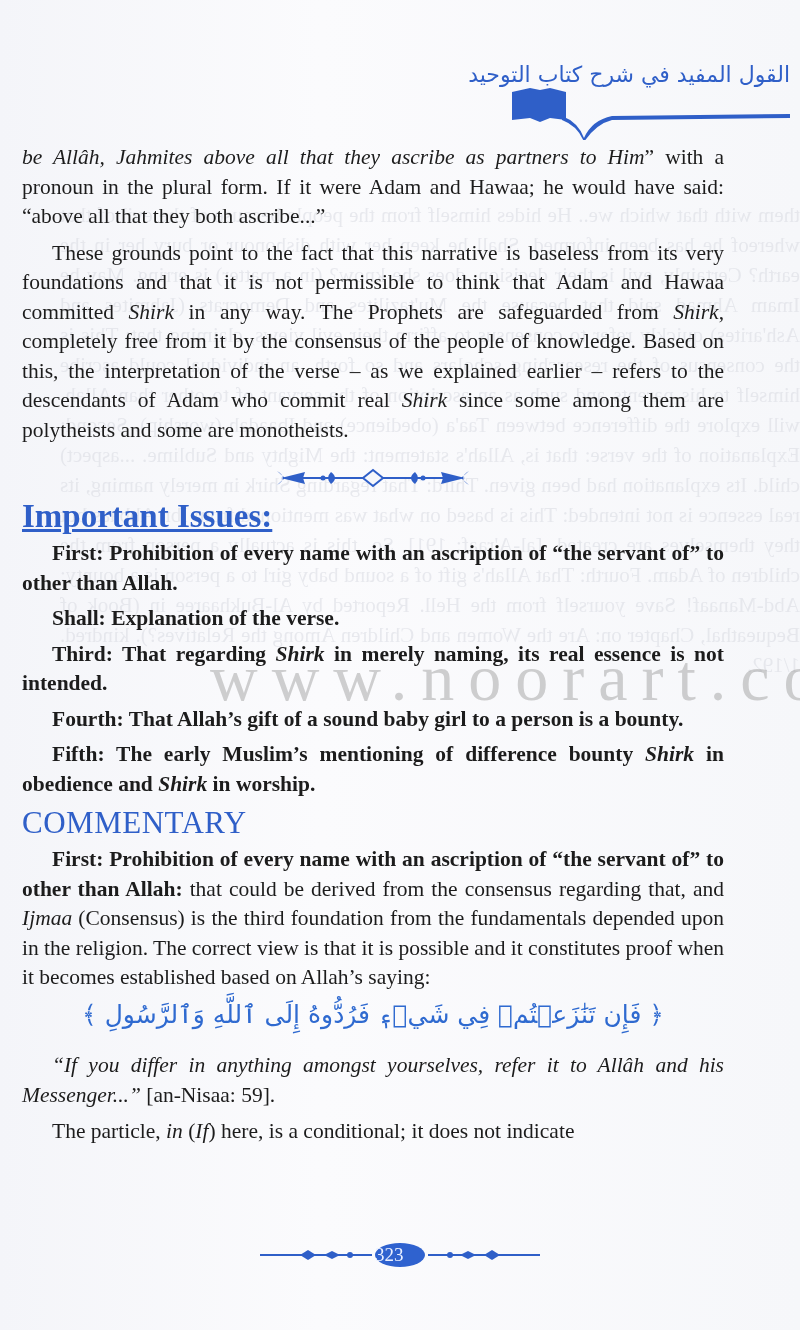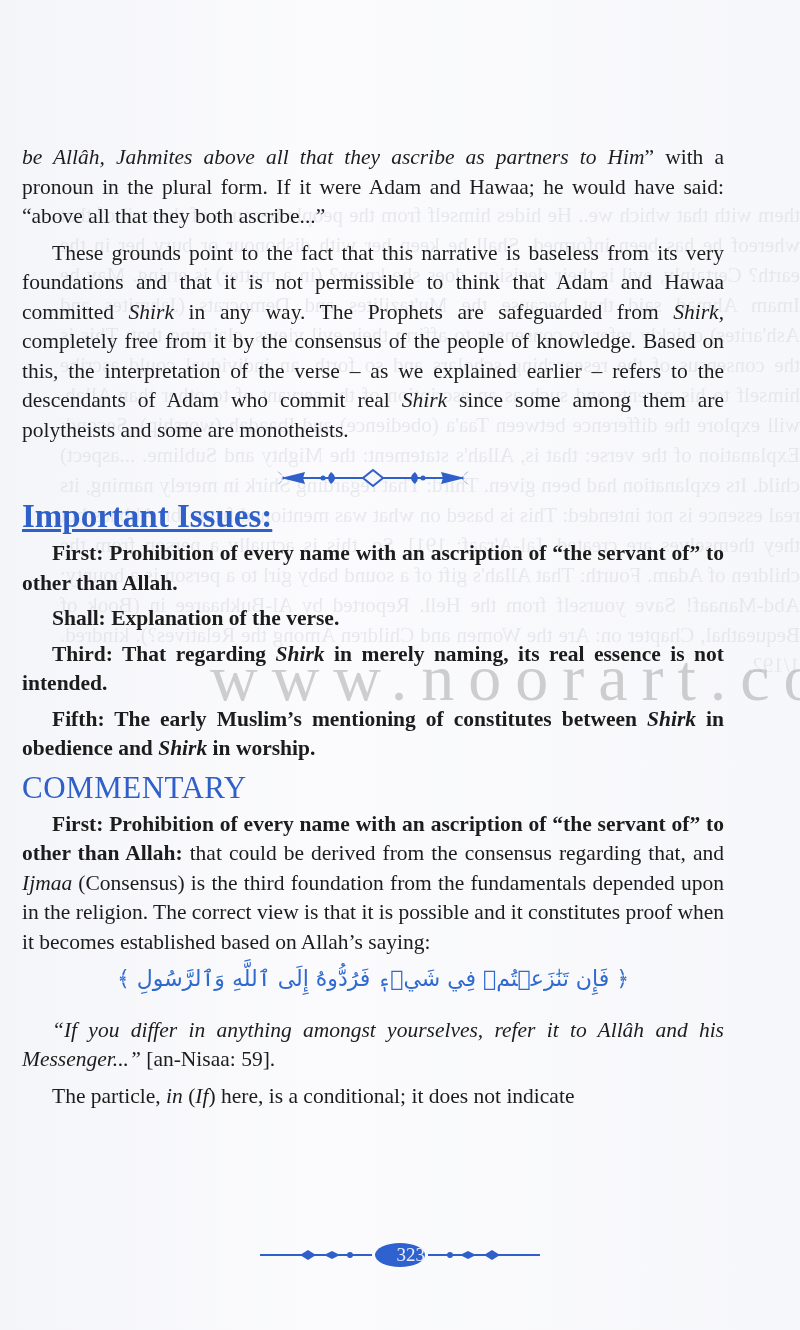--- a/index.html
+++ b/index.html
@@ -44,44 +44,53 @@
     color: #2f5fc8; font-size: 33px; font-weight: bold; margin: 8px 0 6px 0; line-height: 34px; text-decoration: underline;
   }
   .section-heading-plain {
     color: #2f5fc8; font-size: 31px; font-weight: normal; margin: 4px 0 4px 0; line-height: 36px;
     letter-spacing: 0.5px;
   }
   .issue { font-weight: bold; margin: 0 0 6px 0 !important; }
   .verse {
     text-align: left; text-align-last: center !important;
     color: #2f6ad0; font-family: "DejaVu Sans", sans-serif;
-    font-size: 22px; direction: rtl; margin: 6px 0 22px 0 !important;
+    font-size: 25px; direction: rtl; margin: 6px 0 22px 0 !important;
   }
   .watermark {
     position: absolute; left: 210px; top: 640px;
     font-family: "Liberation Serif", serif; font-size: 66px;
     color: rgba(150,150,150,0.45); letter-spacing: 14px; white-space: nowrap;
     pointer-events: none;
   }
   .footer {
     position: absolute; left: 260px; top: 1240px; width: 280px; height: 30px;
   }
   .page-num {
     position: absolute; left: 115px; top: 3px; width: 50px; height: 24px;
     background: #2f62cf; border-radius: 50%;
-    color: #e9efff; font-size: 19px; line-height: 24px; text-align: right;
+    color: #e9efff; font-size: 19px; line-height: 24px; text-align: left;
   }
 </style>
 </head>
 <body>
 
 <div class="page">
 
   <div class="bleed">them with that which we.. He hides himself from the people because of the evil of that whereof he has been informed. Shall he keep her with dishonour or bury her in the earth? Certainly, evil is their decision. does she know? (in a matter) is erring. May be Imam Ahmad said that because the Mu'tazilites and Democrats (Jahmites and Ash'arites) quickly refer to consensus to affirm their evil views, claiming that: This is the consensus of the researching scholars and so forth. an individual could ascribe himself to his parents and such as an ascription of the servant of to other than Allah. will explore the difference between Taa'a (obedience) and Ibaadah (worship). Second: Explanation of the verse: that is, Allah's statement: the Mighty and Sublime. ...aspect) child. Its explanation had been given. Third: That regarding Shirk in merely naming, its real essence is not intended: This is based on what was mentioned from Ibn Abbaas but they themselves are created. [al-A'raaf: 191]. So, this is actually a person from the children of Adam. Fourth: That Allah's gift of a sound baby girl to a person is a bounty: Abd-Manaaf! Save yourself from the Hell. Reported by Al-Bukhaaree in (Book of Bequeathal, Chapter on: Are the Women and Children Among the Relatives?). kindred. 1/192.</div>
 
+  <div class="header">
+    <svg class="header-svg" width="300" height="90" viewBox="0 0 300 90">
+
+      <path d="M12 42 L30 38 L40 40 L50 38 L66 42 L66 70 L50 68 L40 72 L30 68 L12 70 Z" fill="#2f5fc8"></path>
+
+      <path d="M62 66 Q78 72 84 88 Q92 70 112 66 L290 64 L290 68 L112 70 Q96 74 84 92 Q78 76 62 70 Z" fill="#2f5fc8"></path>
+    </svg>
+    <div class="header-title">القول المفيد في شرح كتاب التوحيد</div>
+  </div>
 
   <div class="body-text">
 
     <p><span class="it">be Allâh, Jahmites above all that they ascribe as partners to Him</span><span>” with a pronoun in the plural form. If it were Adam and Hawaa; he would have said: “above all that they both ascribe...”</span></p>
 
     <p class="indent"><span>These grounds point to the fact that this narrative is baseless from its very foundations and that it is not permissible to think that Adam and Hawaa committed </span><i>Shirk</i><span> in any way. The Prophets are safeguarded from </span><i>Shirk</i><span>, completely free from it by the consensus of the people of knowledge. Based on this, the interpretation of the verse – as we explained earlier – refers to the descendants of Adam who commit real </span><i>Shirk</i><span> since some among them are polytheists and some are monotheists.</span></p>
 
     <svg class="ornament" width="196" height="22" viewBox="0 0 196 22">
       <line x1="20" y1="11" x2="176" y2="11" stroke="#2f5fc8" stroke-width="2"></line>
       <path d="M2 4 Q14 11 2 18 L10 11 Z" fill="#2f5fc8"></path>
@@ -93,21 +102,22 @@
       <circle cx="48" cy="11" r="2.5" fill="#2f5fc8"></circle>
       <circle cx="148" cy="11" r="2.5" fill="#2f5fc8"></circle>
       <path d="M98 3 L108 11 L98 19 L88 11 Z" fill="#f7f8fb" stroke="#2f5fc8" stroke-width="2"></path>
     </svg>
 
     <div class="section-heading">Important Issues:</div>
 
     <p class="indent issue">First: Prohibition of every name with an ascription of “the servant of” to other than Allah.</p>
     <p class="indent issue">Shall: Explanation of the verse.</p>
     <p class="indent issue"><span>Third: That regarding </span><i>Shirk</i><span> in merely naming, its real essence is not intended.</span></p>
-    <p class="indent issue"><span>Fifth: The early Muslim’s mentioning of constitutes between </span><i>Shirk</i><span> in obedience and </span><i>Shirk</i><span> in worship.</span></p>
+    <p class="indent issue">Fourth: That Allah’s gift of a sound baby girl to a person is a bounty.</p>
+    <p class="indent issue"><span>Fifth: The early Muslim’s mentioning of difference bounty </span><i>Shirk</i><span> in obedience and </span><i>Shirk</i><span> in worship.</span></p>
 
     <div class="section-heading-plain">COMMENTARY</div>
 
     <p class="indent"><span class="bold">First: Prohibition of every name with an ascription of “the servant of” to other than Allah:</span><span> that could be derived from the consensus regarding that, and </span><i>Ijmaa</i><span> (Consensus) is the third foundation from the fundamentals depended upon in the religion. The correct view is that it is possible and it constitutes proof when it becomes established based on Allah’s saying:</span></p>
 
     <p class="verse">﴿ فَإِن تَنَٰزَعۡتُمۡ فِي شَيۡءٖ فَرُدُّوهُ إِلَى ٱللَّهِ وَٱلرَّسُولِ ﴾</p>
 
     <p class="indent"><i>“If you differ in anything amongst yourselves, refer it to Allâh and his Messenger...”</i><span> [an-Nisaa: 59].</span></p>
 
     <p class="indent"><span>The particle, </span><i>in</i><span> (</span><i>If</i><span>) here, is a conditional; it does not indicate</span></p>

